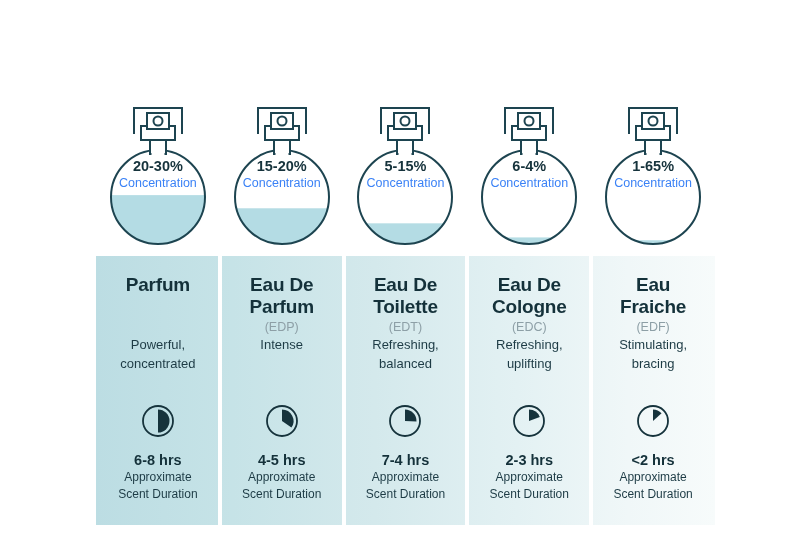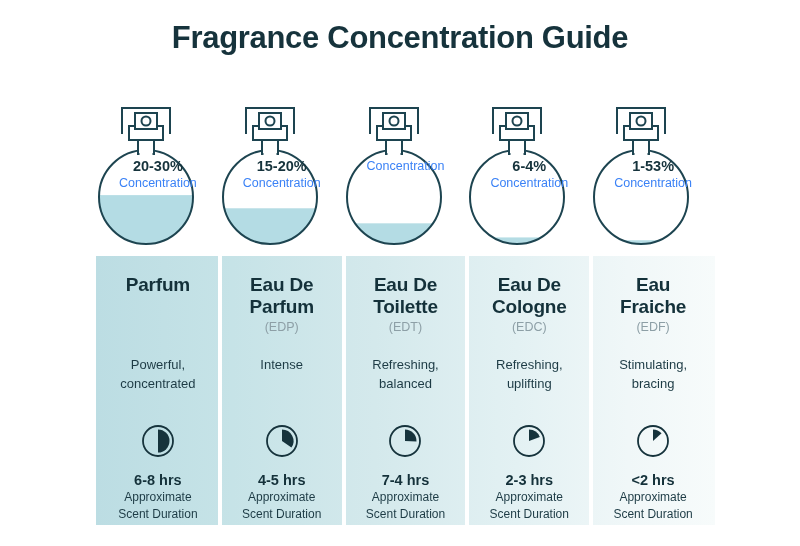--- a/index.html
+++ b/index.html
@@ -26,20 +26,21 @@
   .bottles {
     position: absolute;
     top: 100px; left: 96px;
     width: 619px; height: 148px;
     display: flex;
   }
   .bottle-cell {
     flex: 1 1 0;
     position: relative;
     display: flex;
+    justify-content: center;
   }
   .bottle-svg { display: block; }
   .bottle-text {
     position: absolute;
     top: 58px; left: 0; width: 100%;
     text-align: center;
     pointer-events: none;
   }
   .conc-value {
     font-size: 14.5px;
@@ -88,21 +89,20 @@
   .col-abbr {
     font-size: 12.5px;
     color: #8d9fa6;
     line-height: 1.2;
     height: 16px;
   }
   .col-desc {
     font-size: 13px;
     color: #1d3b45;
     line-height: 1.45;
-    margin-top: 20px;
     min-height: 40px;
   }
   .pie-wrap {
     margin-top: 28px;
     height: 34px;
   }
   .dur-value {
     margin-top: 14px;
     font-size: 14.5px;
     font-weight: bold;
@@ -113,21 +113,20 @@
     font-size: 12px;
     color: #1d3b45;
     line-height: 1.35;
   }
 </style>
 </head>
 <body>
 
 <div class="page">
 
-  <div class="title">Fragrance Concentration Guide</div>
 
   <div class="bottles">
 
     <div class="bottle-cell">
       <svg class="bottle-svg" width="100" height="148" viewBox="0 0 100 148">
           <defs>
             <clipPath id="bclip0">
               <circle cx="50" cy="97" r="47"></circle>
             </clipPath>
           </defs>
@@ -178,20 +177,21 @@
           <rect x="3" y="123.32" width="94" height="94" fill="#b4dce4" clip-path="url(#bclip2)"></rect>
           <circle cx="50" cy="97" r="47" fill="none" stroke="#1d4450" stroke-width="2"></circle>
           <rect x="42" y="36" width="16" height="18" fill="#ffffff" stroke="#1d4450" stroke-width="2"></rect>
           <rect x="43.5" y="48" width="13" height="8" fill="#ffffff"></rect>
           <rect x="33" y="26" width="34" height="14" fill="#ffffff" stroke="#1d4450" stroke-width="2"></rect>
           <path d="M26 34 L26 8 L74 8 L74 34" fill="none" stroke="#1d4450" stroke-width="2"></path>
           <rect x="39" y="13" width="22" height="16" fill="#ffffff" stroke="#1d4450" stroke-width="2"></rect>
           <circle cx="50" cy="21" r="4.5" fill="none" stroke="#1d4450" stroke-width="2"></circle>
         </svg>
       <div class="bottle-text">
+        <div class="conc-value">5-15%</div>
         <div class="conc-label">Concentration</div>
       </div>
     </div>
 
     <div class="bottle-cell">
       <svg class="bottle-svg" width="100" height="148" viewBox="0 0 100 148">
           <defs>
             <clipPath id="bclip3">
               <circle cx="50" cy="97" r="47"></circle>
             </clipPath>
@@ -221,21 +221,21 @@
           <rect x="3" y="140.24" width="94" height="94" fill="#b4dce4" clip-path="url(#bclip4)"></rect>
           <circle cx="50" cy="97" r="47" fill="none" stroke="#1d4450" stroke-width="2"></circle>
           <rect x="42" y="36" width="16" height="18" fill="#ffffff" stroke="#1d4450" stroke-width="2"></rect>
           <rect x="43.5" y="48" width="13" height="8" fill="#ffffff"></rect>
           <rect x="33" y="26" width="34" height="14" fill="#ffffff" stroke="#1d4450" stroke-width="2"></rect>
           <path d="M26 34 L26 8 L74 8 L74 34" fill="none" stroke="#1d4450" stroke-width="2"></path>
           <rect x="39" y="13" width="22" height="16" fill="#ffffff" stroke="#1d4450" stroke-width="2"></rect>
           <circle cx="50" cy="21" r="4.5" fill="none" stroke="#1d4450" stroke-width="2"></circle>
         </svg>
       <div class="bottle-text">
-        <div class="conc-value">1-53%</div>
+        <div class="conc-value">1-65%</div>
         <div class="conc-label">Concentration</div>
       </div>
     </div>
 
   </div>
 
   <div class="panel">
 
     <div class="col">
       <div class="col-name">Parfum</div>

